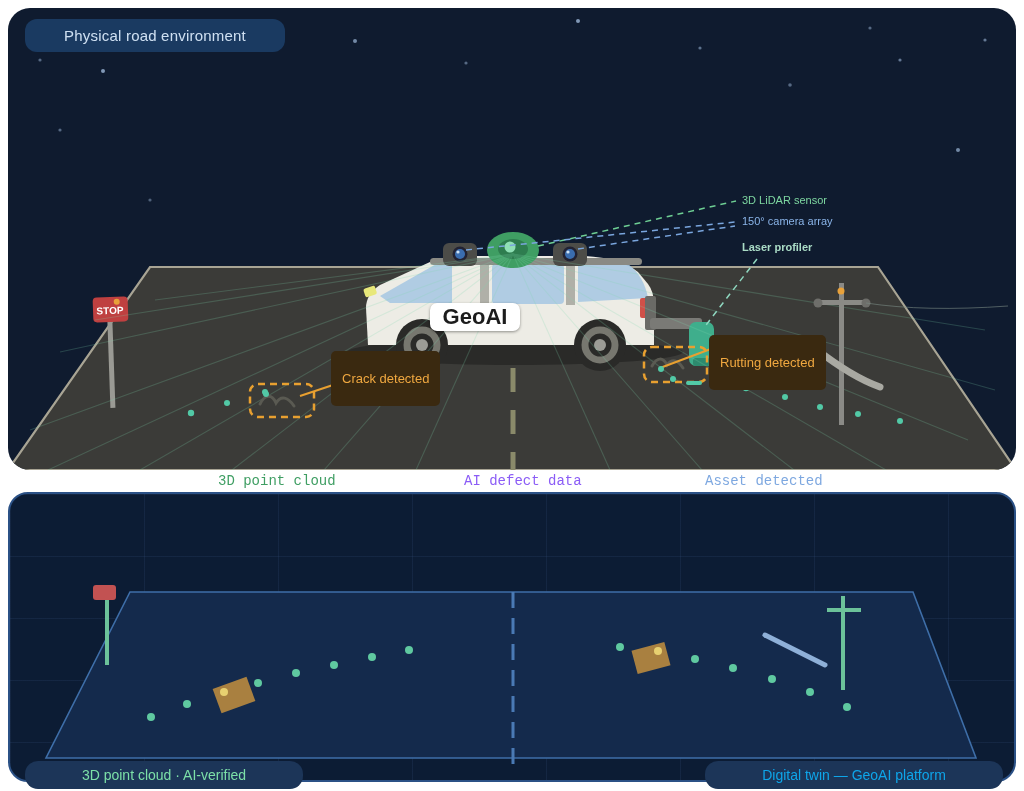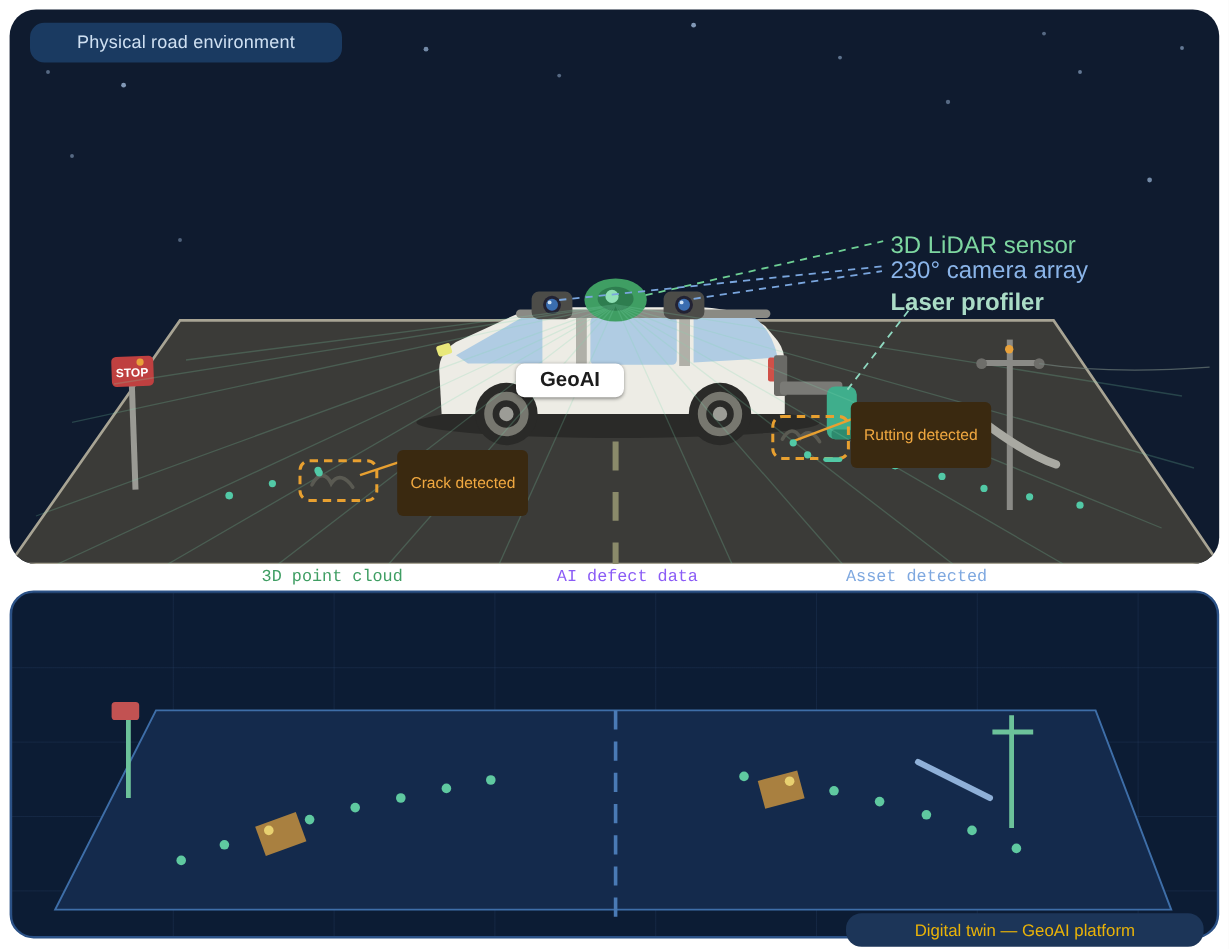--- a/index.html
+++ b/index.html
@@ -7,31 +7,31 @@
   .panel-top{position:absolute;left:8px;top:8px;width:1008px;height:462px;border-radius:22px;background:#0f1b2f;overflow:hidden;}
   .panel-top svg{position:absolute;left:0;top:0;}
   .panel-bottom{position:absolute;left:8px;top:492px;width:1008px;height:290px;border-radius:20px;background:#0c1c34;border:2px solid #2b5186;box-sizing:border-box;overflow:hidden;}
   .panel-bottom svg{position:absolute;left:-2px;top:-2px;}
   .grid-bg{position:absolute;inset:0;
     background-image:
       linear-gradient(rgba(95,135,195,0.10) 1px, transparent 1px),
       linear-gradient(90deg, rgba(95,135,195,0.10) 1px, transparent 1px);
     background-size:134px 62px;}
   .badge{position:absolute;left:25px;top:19px;width:260px;height:33px;border-radius:12px;background:#1a3a61;color:#cfe0f2;font-size:15px;display:flex;align-items:center;justify-content:center;letter-spacing:.2px;}
-  .sensor-label{position:absolute;font-size:20px;white-space:nowrap;}
+  .sensor-label{position:absolute;font-size:11px;white-space:nowrap;}
   .lbl-lidar{left:742px;top:194px;color:#7dd6a0;}
   .lbl-camera{left:742px;top:215px;color:#8ab4e8;}
   .lbl-profiler{left:742px;top:241px;color:#aadcc6;}
   .defect-label{position:absolute;background:#3a2910;color:#f0a840;font-size:13px;padding:20px 11px;border-radius:5px;white-space:nowrap;}
-  .geoai{position:absolute;left:430px;top:303px;width:90px;height:28px;background:#ffffff;border-radius:7px;color:#1c1c1c;font-weight:bold;font-size:17px;display:flex;align-items:center;justify-content:center;box-shadow:0 1px 3px rgba(0,0,0,.4);}
+  .geoai{position:absolute;left:430px;top:303px;width:90px;height:28px;background:#ffffff;border-radius:7px;color:#1c1c1c;font-weight:bold;font-size:22px;display:flex;align-items:center;justify-content:center;box-shadow:0 1px 3px rgba(0,0,0,.4);}
   .flow-strip{position:absolute;left:0;top:470px;width:1024px;height:22px;background:#ffffff;}
   .flow-item{position:absolute;top:473px;font-size:14px;white-space:nowrap;font-family:Liberation Mono, monospace;}
   .pill{position:absolute;top:761px;height:28px;border-radius:13px;background:#1c3558;display:flex;align-items:center;justify-content:center;font-size:14px;white-space:nowrap;}
   .pill-left{left:25px;width:278px;color:#7ce0a8;}
-  .pill-right{left:705px;width:298px;color:#eab308;}
+  .pill-right{left:705px;width:298px;color:#0ea5e9;}
 </style>
 </head>
 <body>
 
 <div class="stage">
 
   <div class="panel-top">
     <svg width="1008" height="462" viewBox="8 8 1008 462">
 
       <g fill="#9db8d8">
@@ -170,23 +170,23 @@
         <circle cx="820" cy="407" r="3"></circle>
           <circle cx="858" cy="414" r="3"></circle>
         <circle cx="900" cy="421" r="3"></circle>
           <circle cx="673" cy="379" r="3"></circle>
       </g>
     </svg>
 
     <div style="position:absolute;left:0;top:0;width:1016px;height:462px;">
       <div class="badge" style="left:17px;top:11px;">Physical road environment</div>
       <div class="sensor-label lbl-lidar" style="left: 734px; top: 186px; color: rgb(125, 214, 160);">3D LiDAR sensor</div>
-      <div class="sensor-label lbl-camera" style="left: 734px; top: 207px; color: rgb(138, 180, 232);">230° camera array</div>
+      <div class="sensor-label lbl-camera" style="left: 734px; top: 207px; color: rgb(138, 180, 232);">150° camera array</div>
       <div class="sensor-label lbl-profiler" style="left: 734px; top: 233px; color: rgb(170, 220, 198); font-weight: bold;">Laser profiler</div>
-      <div class="defect-label" style="left:323px;top:367px;">Crack detected</div>
+      <div class="defect-label" style="left:323px;top:343px;">Crack detected</div>
       <div class="defect-label" style="left:701px;top:327px;">Rutting detected</div>
       <div class="geoai" style="left:422px;top:295px;">GeoAI</div>
     </div>
   </div>
 
   <div class="flow-strip">
     
     
     
   </div>
@@ -235,15 +235,16 @@
       <line x1="765" y1="635" x2="825" y2="665" stroke="#8fb0d8" stroke-width="5" stroke-linecap="round"></line>
 
       <g stroke="#6cc29a" stroke-width="4">
         <line x1="843" y1="596" x2="843" y2="690"></line>
         <line x1="827" y1="610" x2="861" y2="610"></line>
       </g>
     </svg>
 
   </div>
 
+  <div class="pill pill-left">3D point cloud · AI-verified</div>
   <div class="pill pill-right">Digital twin — GeoAI platform</div>
 
 </div>
 
 </body></html>

